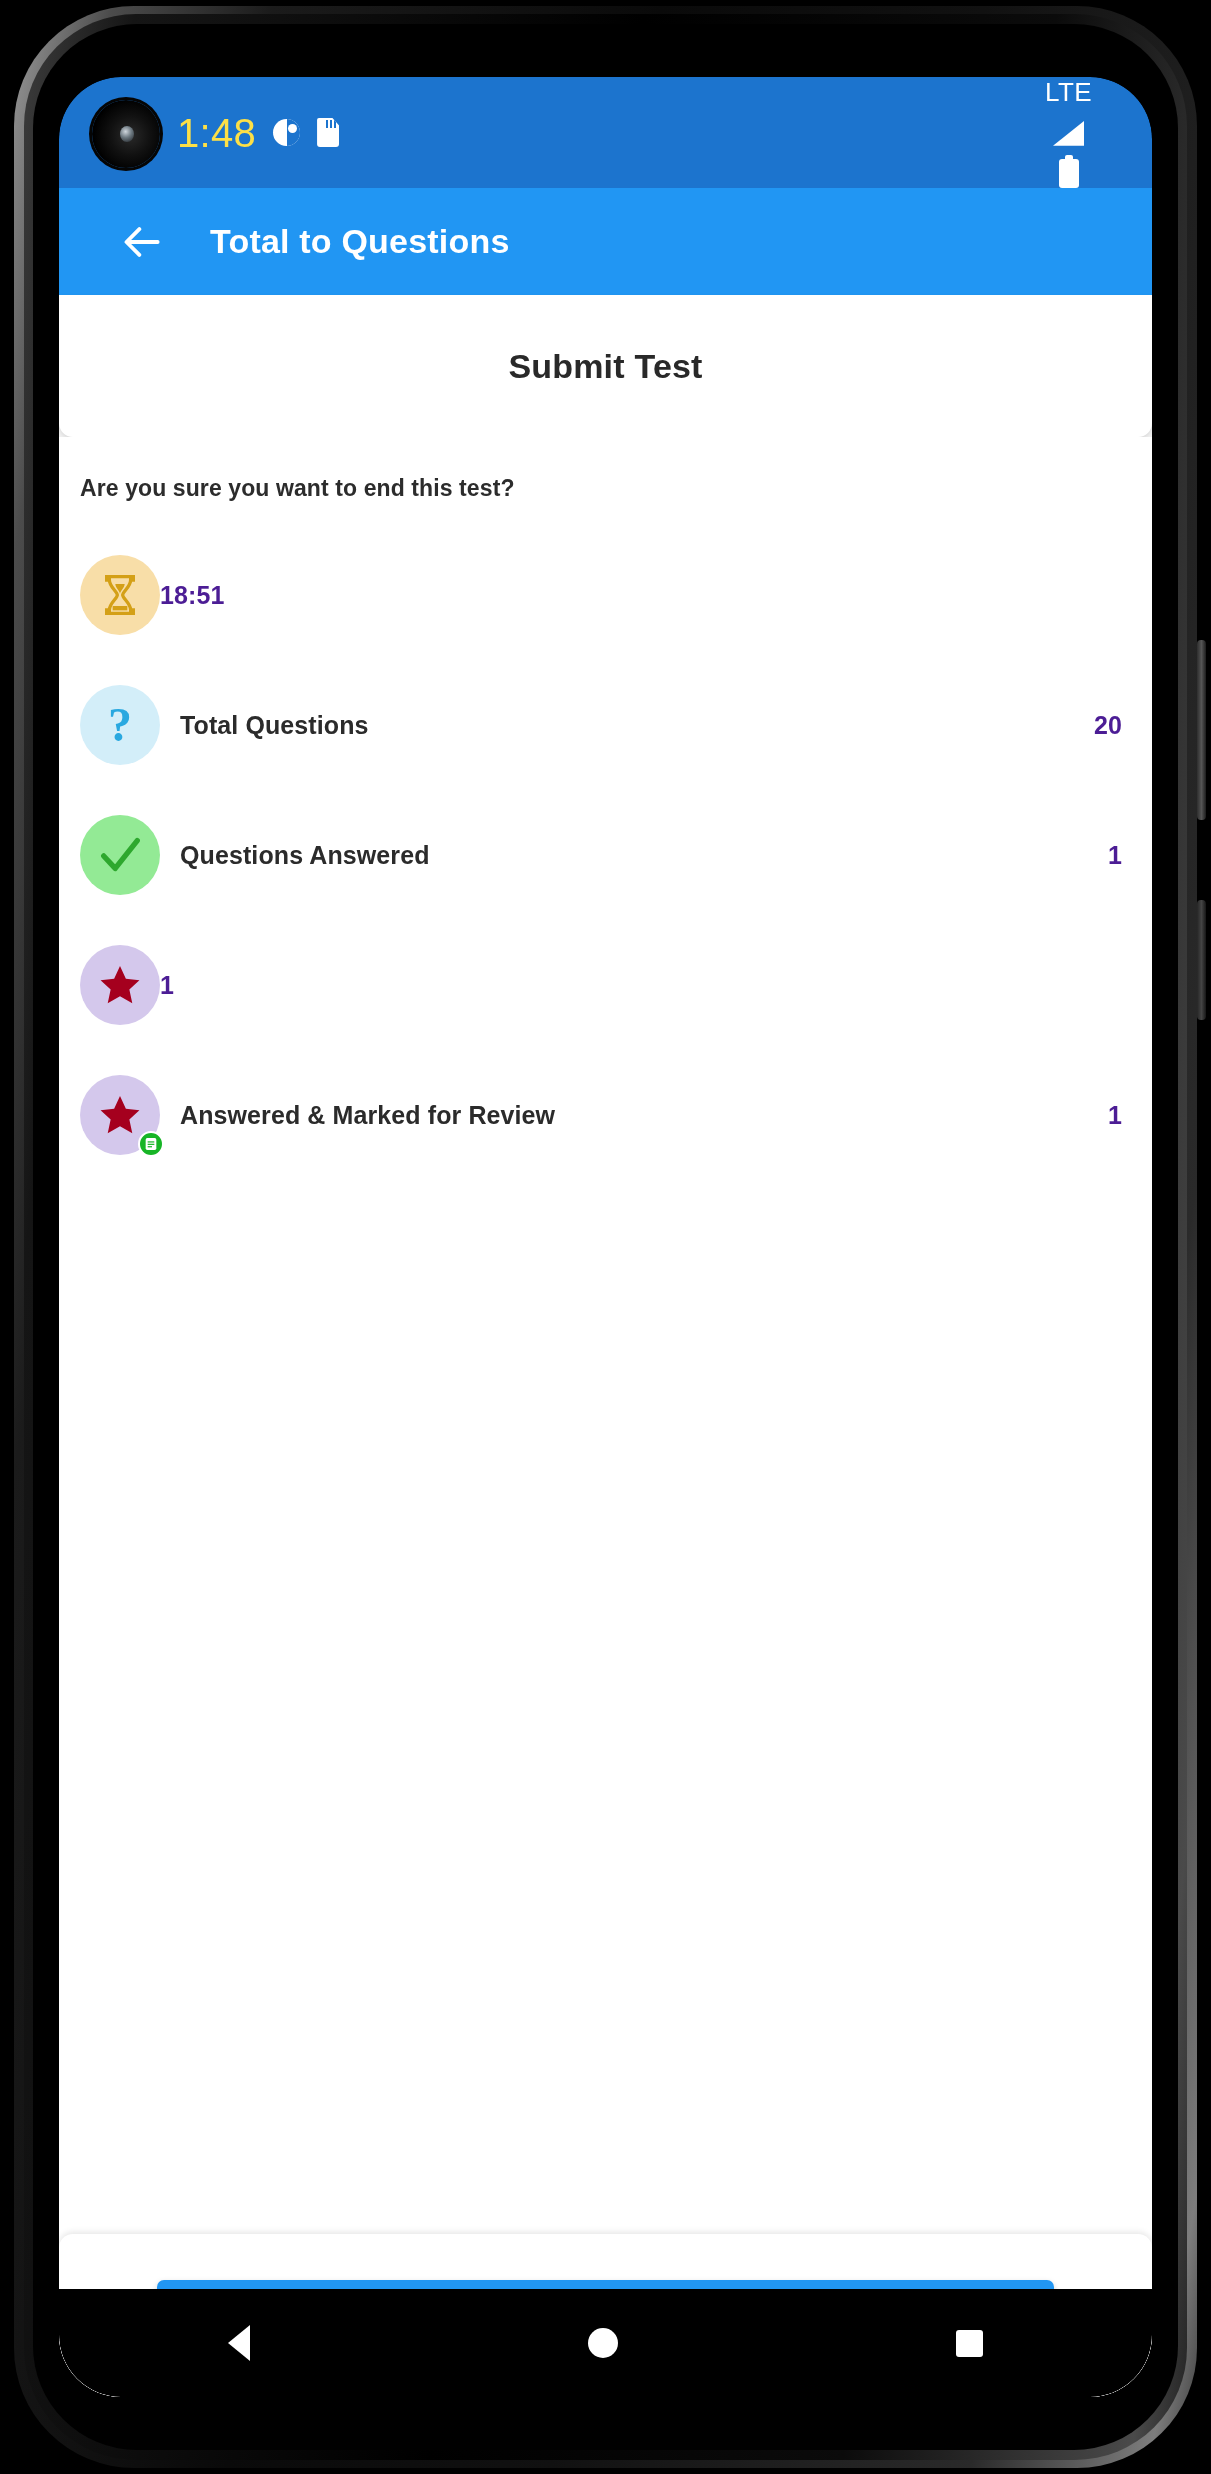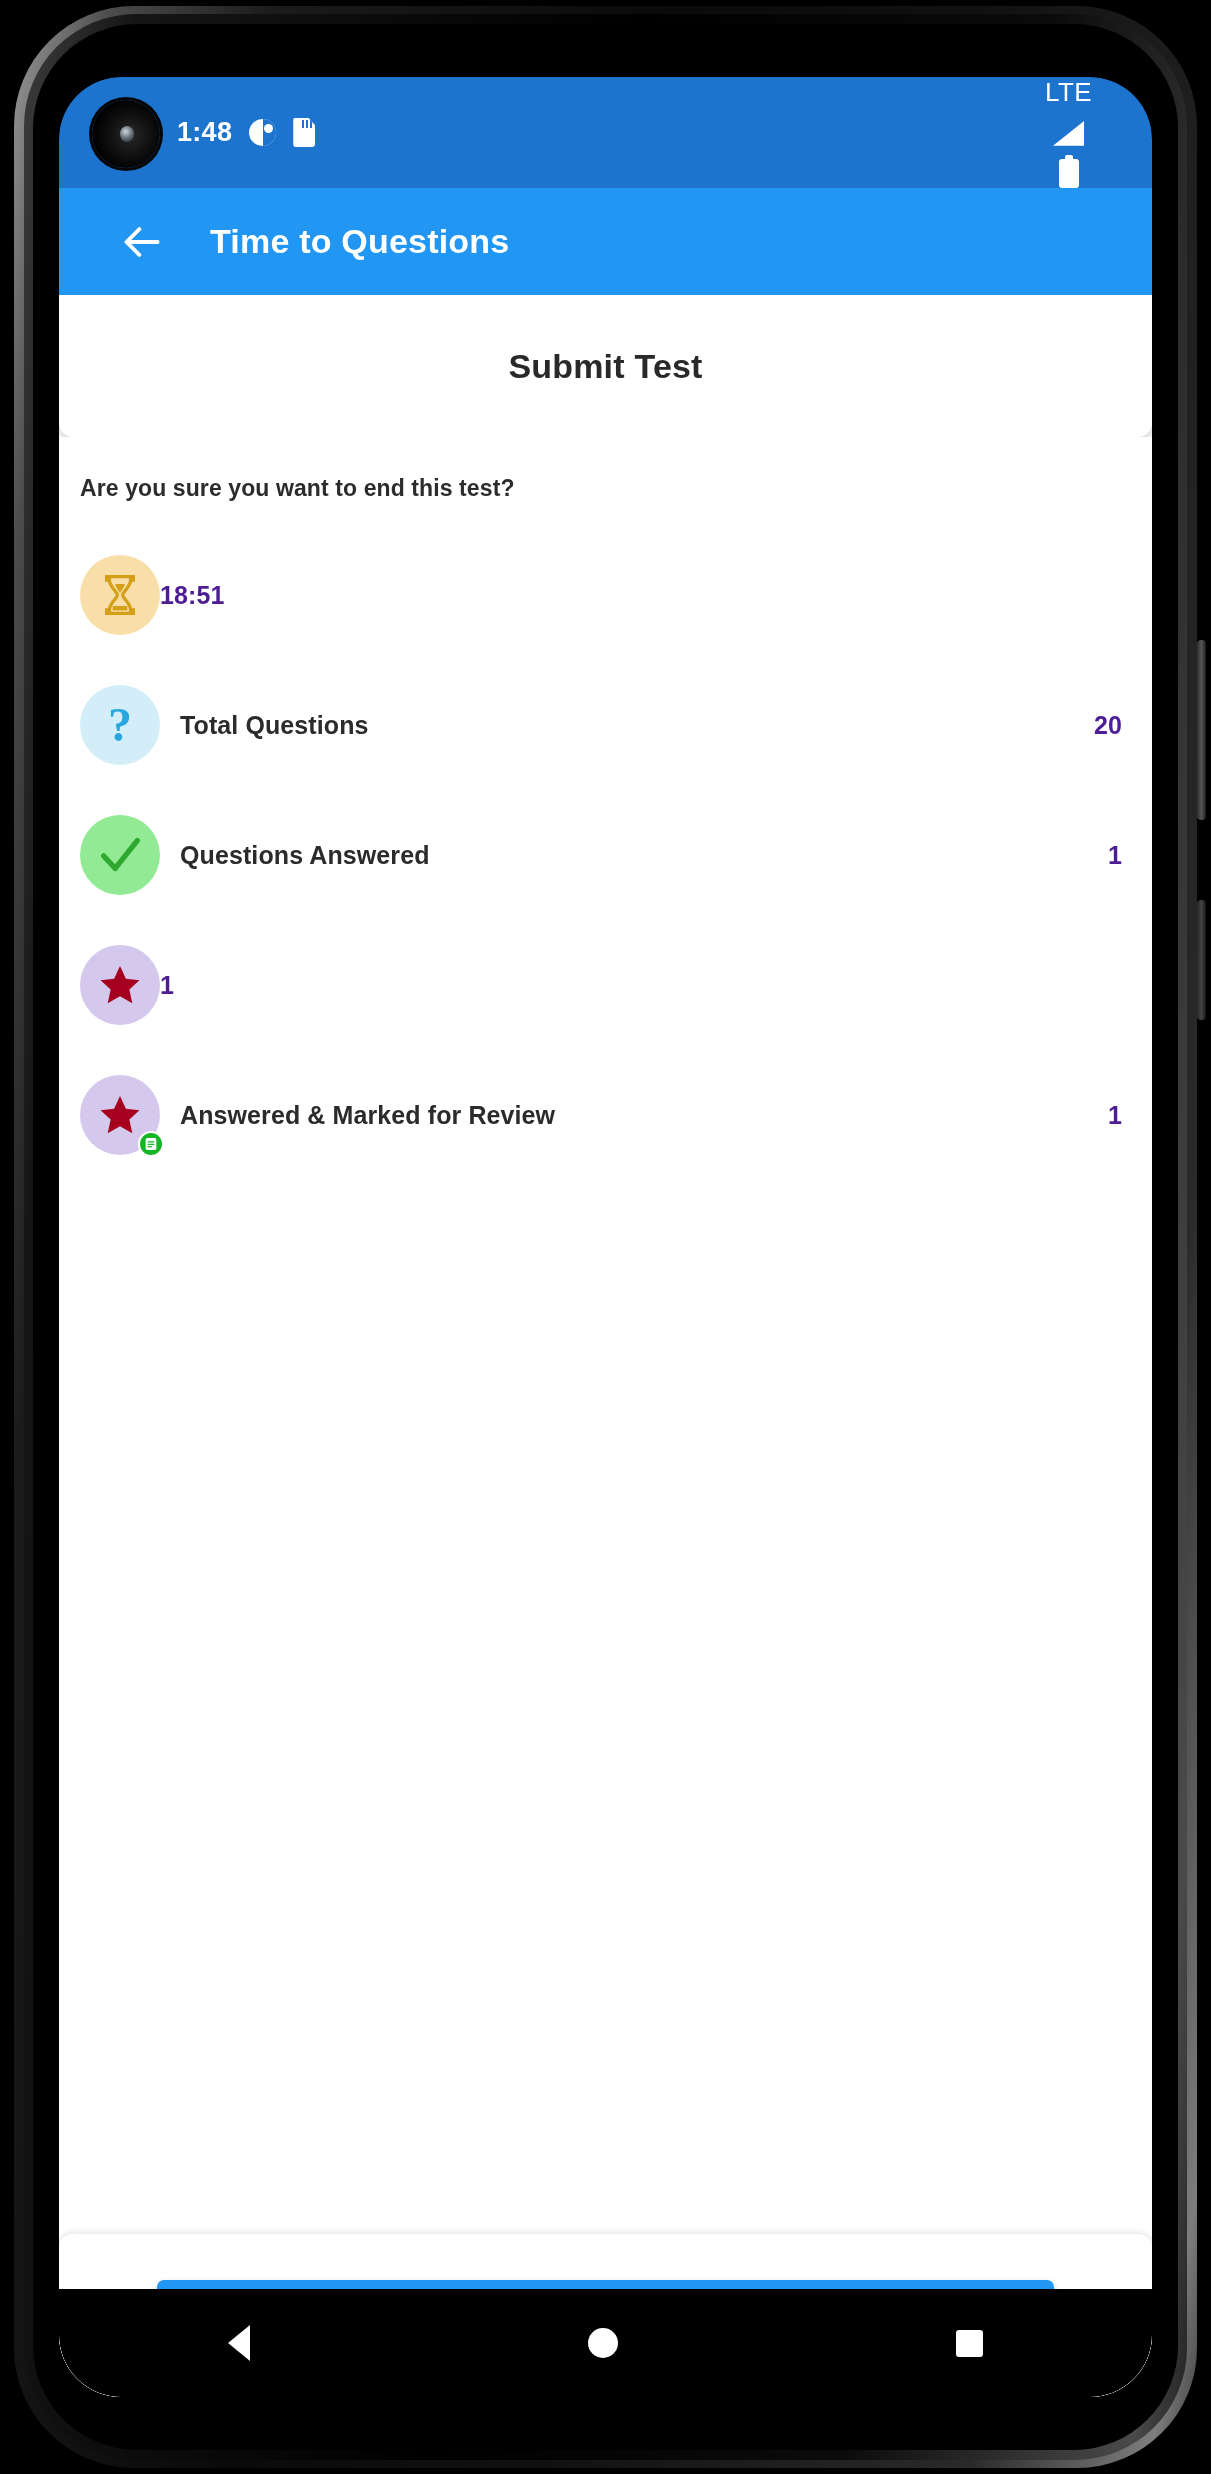--- a/index.html
+++ b/index.html
@@ -88,24 +88,24 @@
   .status-left {
     position: absolute;
     left: 118px;
     top: 0;
     height: 111px;
     display: flex;
     align-items: center;
     gap: 17px;
   }
   .status-time {
-    font-size: 27px;
-    font-weight: 700;
+    font-size: 40px;
+    font-weight: 400;
     letter-spacing: 0.3px;
-    color: #ffffff;
+    color: #fde047;
     line-height: 1;
   }
   .punch-hole {
     position: absolute;
     left: 33px;
     top: 23px;
     width: 68px;
     height: 68px;
     border-radius: 50%;
     background: radial-gradient(circle at 56% 52%, #2a2a2a 0%, #111 38%, #000 70%);
@@ -420,21 +420,21 @@
       </div>
     </div>
 
     <div class="app-bar">
       <div class="back-arrow">
         <svg viewBox="0 0 24 24" width="44" height="44" fill="none" stroke="#ffffff" stroke-width="2.1" stroke-linecap="round" stroke-linejoin="round">
           <line x1="20" y1="12" x2="4" y2="12"></line>
           <polyline points="10,5 3,12 10,19"></polyline>
         </svg>
       </div>
-      <span class="app-bar-title">Time to Questions</span>
+      <span class="app-bar-title">Total to Questions</span>
     </div>
 
     <div class="page-body">
 
       <div class="title-card">
         <h1>Submit Test</h1>
       </div>
 
       <div class="content-panel">
         <div class="confirm-text">Are you sure you want to end this test?</div>

